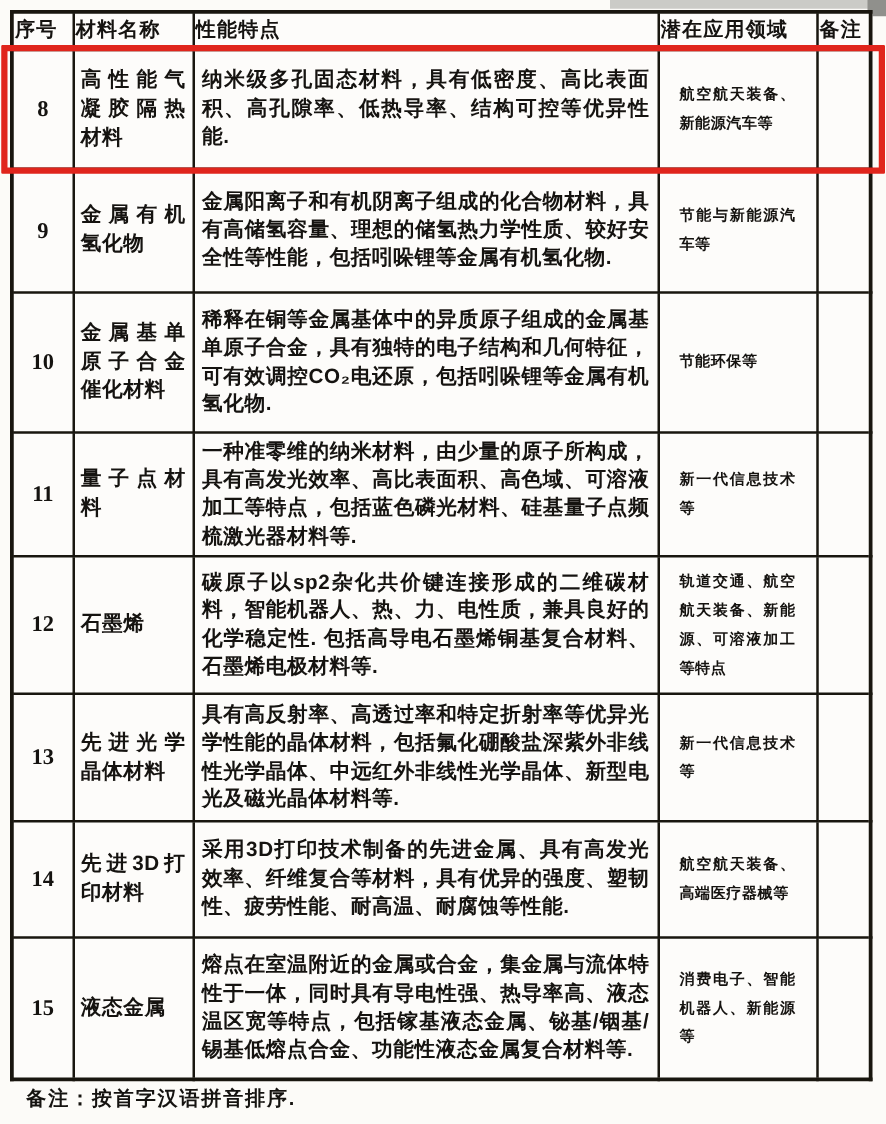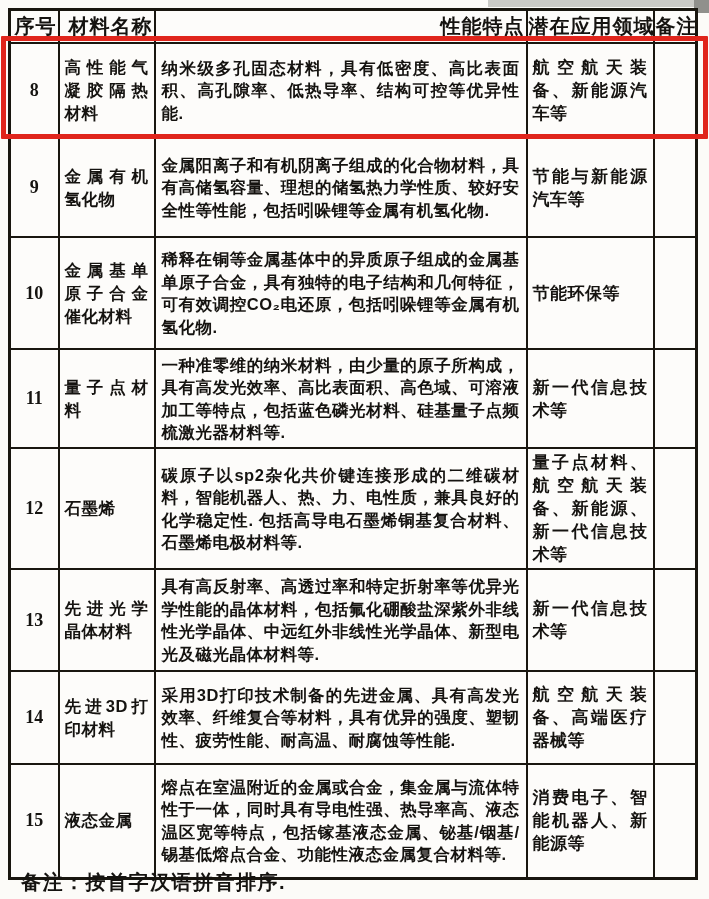--- a/index.html
+++ b/index.html
@@ -17,52 +17,52 @@
   table.doc{
     position:absolute;left:8px;top:8px;
     width:687px;border-collapse:collapse;table-layout:fixed;
     background:#fdfcfa;
   }
   table.doc,table.doc th,table.doc td{
     border:2px solid #19160f;
   }
   table.doc{border-width:3px;}
   th{
-    font-size:20px;font-weight:700;letter-spacing:1px;
-    text-align:right;vertical-align:middle;padding:2px 1px;
+    font-size:16px;font-weight:700;letter-spacing:1px;
+    text-align:left;vertical-align:middle;padding:2px 1px;
     white-space:nowrap;overflow:hidden;
   }
   thead tr{height:30px;}
   td{vertical-align:middle;font-weight:700;}
   td.c-no{
     text-align:center;font-family:"Liberation Serif","DejaVu Serif",serif;
     font-size:18px;font-weight:700;
   }
   td.c-name{
     padding:2px 5px;font-size:16.5px;line-height:23px;letter-spacing:.5px;
     text-align:justify;text-align-last:left;text-justify:inter-character;
   }
   td.c-feat{
     padding:2px 6px;font-size:16.5px;line-height:22.5px;letter-spacing:.5px;
     text-align:justify;text-align-last:left;text-justify:inter-character;
   }
   td.c-app{
-    padding:2px 5px;font-size:17px;line-height:23px;letter-spacing:.5px;
+    padding:2px 16px;font-size:12px;line-height:23px;letter-spacing:.5px;
     text-align:justify;text-align-last:left;text-justify:inter-character;
   }
   td.c-remark{padding:0;}
 
   .highlight-box{
     position:absolute;left:1px;top:36px;width:697px;height:93px;
     border:5px solid #e0251c;pointer-events:none;z-index:5;
     border-radius:1px;
   }
   .footer-note{
     position:absolute;left:21px;top:869px;
-    font-size:20px;font-weight:700;letter-spacing:1.5px;
+    font-size:16px;font-weight:700;letter-spacing:1.5px;
   }
 </style>
 </head>
 <body>
 
 <div class="scan-strip"></div>
 <div class="scan-corner"></div>
 
 <table class="doc">
   <colgroup>
@@ -107,21 +107,21 @@
     <td class="c-no">11</td>
     <td class="c-name">量子点材料</td>
     <td class="c-feat">一种准零维的纳米材料，由少量的原子所构成，具有高发光效率、高比表面积、高色域、可溶液加工等特点，包括蓝色磷光材料、硅基量子点频梳激光器材料等.</td>
     <td class="c-app">新一代信息技术等</td>
     <td class="c-remark"></td>
   </tr>
       <tr style="height: 110px;">
     <td class="c-no">12</td>
     <td class="c-name">石墨烯</td>
     <td class="c-feat">碳原子以sp2杂化共价键连接形成的二维碳材料，智能机器人、热、力、电性质，兼具良好的化学稳定性. 包括高导电石墨烯铜基复合材料、石墨烯电极材料等.</td>
-    <td class="c-app">量子点材料、航空航天装备、新能源、新一代信息技术等</td>
+    <td class="c-app">轨道交通、航空航天装备、新能源、可溶液加工等特点</td>
     <td class="c-remark"></td>
   </tr>
       <tr style="height: 102px;">
     <td class="c-no">13</td>
     <td class="c-name">先进光学晶体材料</td>
     <td class="c-feat">具有高反射率、高透过率和特定折射率等优异光学性能的晶体材料，包括氟化硼酸盐深紫外非线性光学晶体、中远红外非线性光学晶体、新型电光及磁光晶体材料等.</td>
     <td class="c-app">新一代信息技术等</td>
     <td class="c-remark"></td>
   </tr>
       <tr style="height: 93px;">

